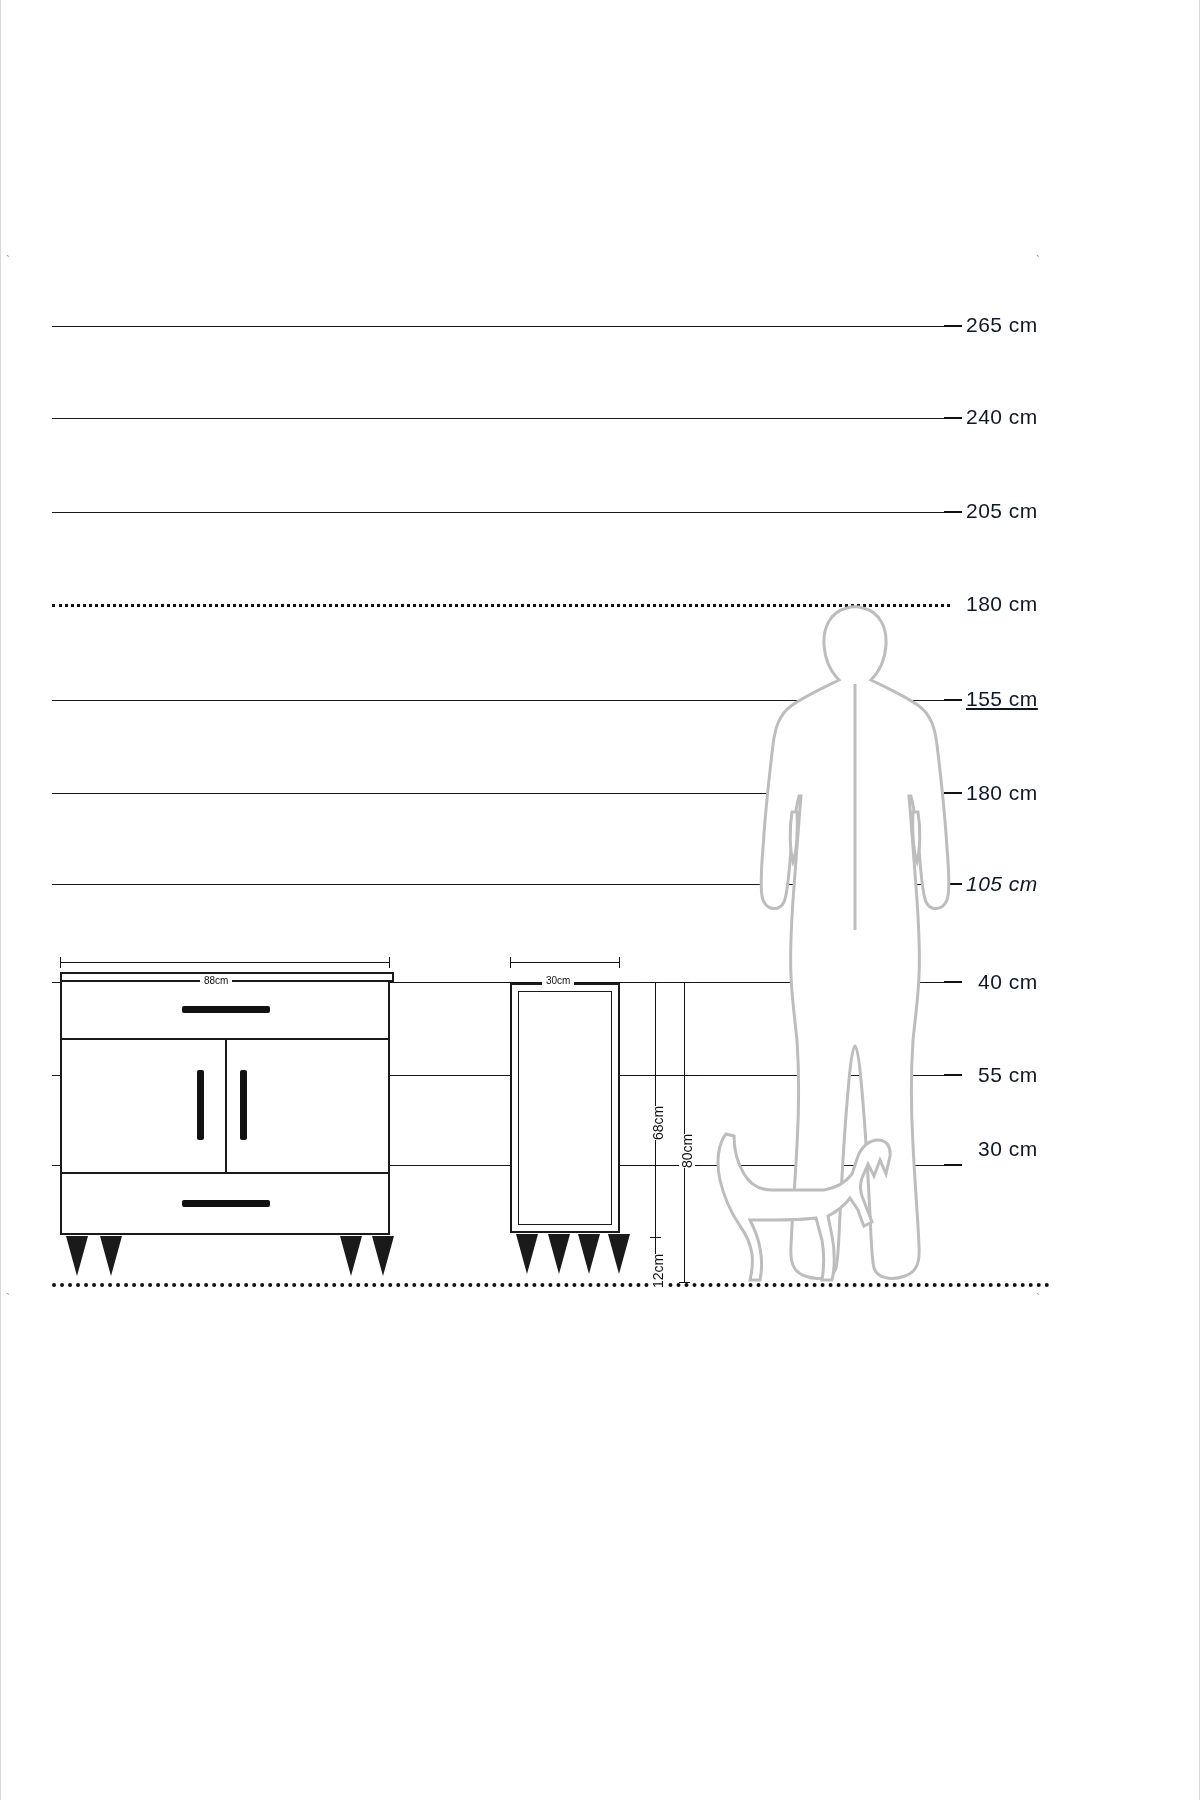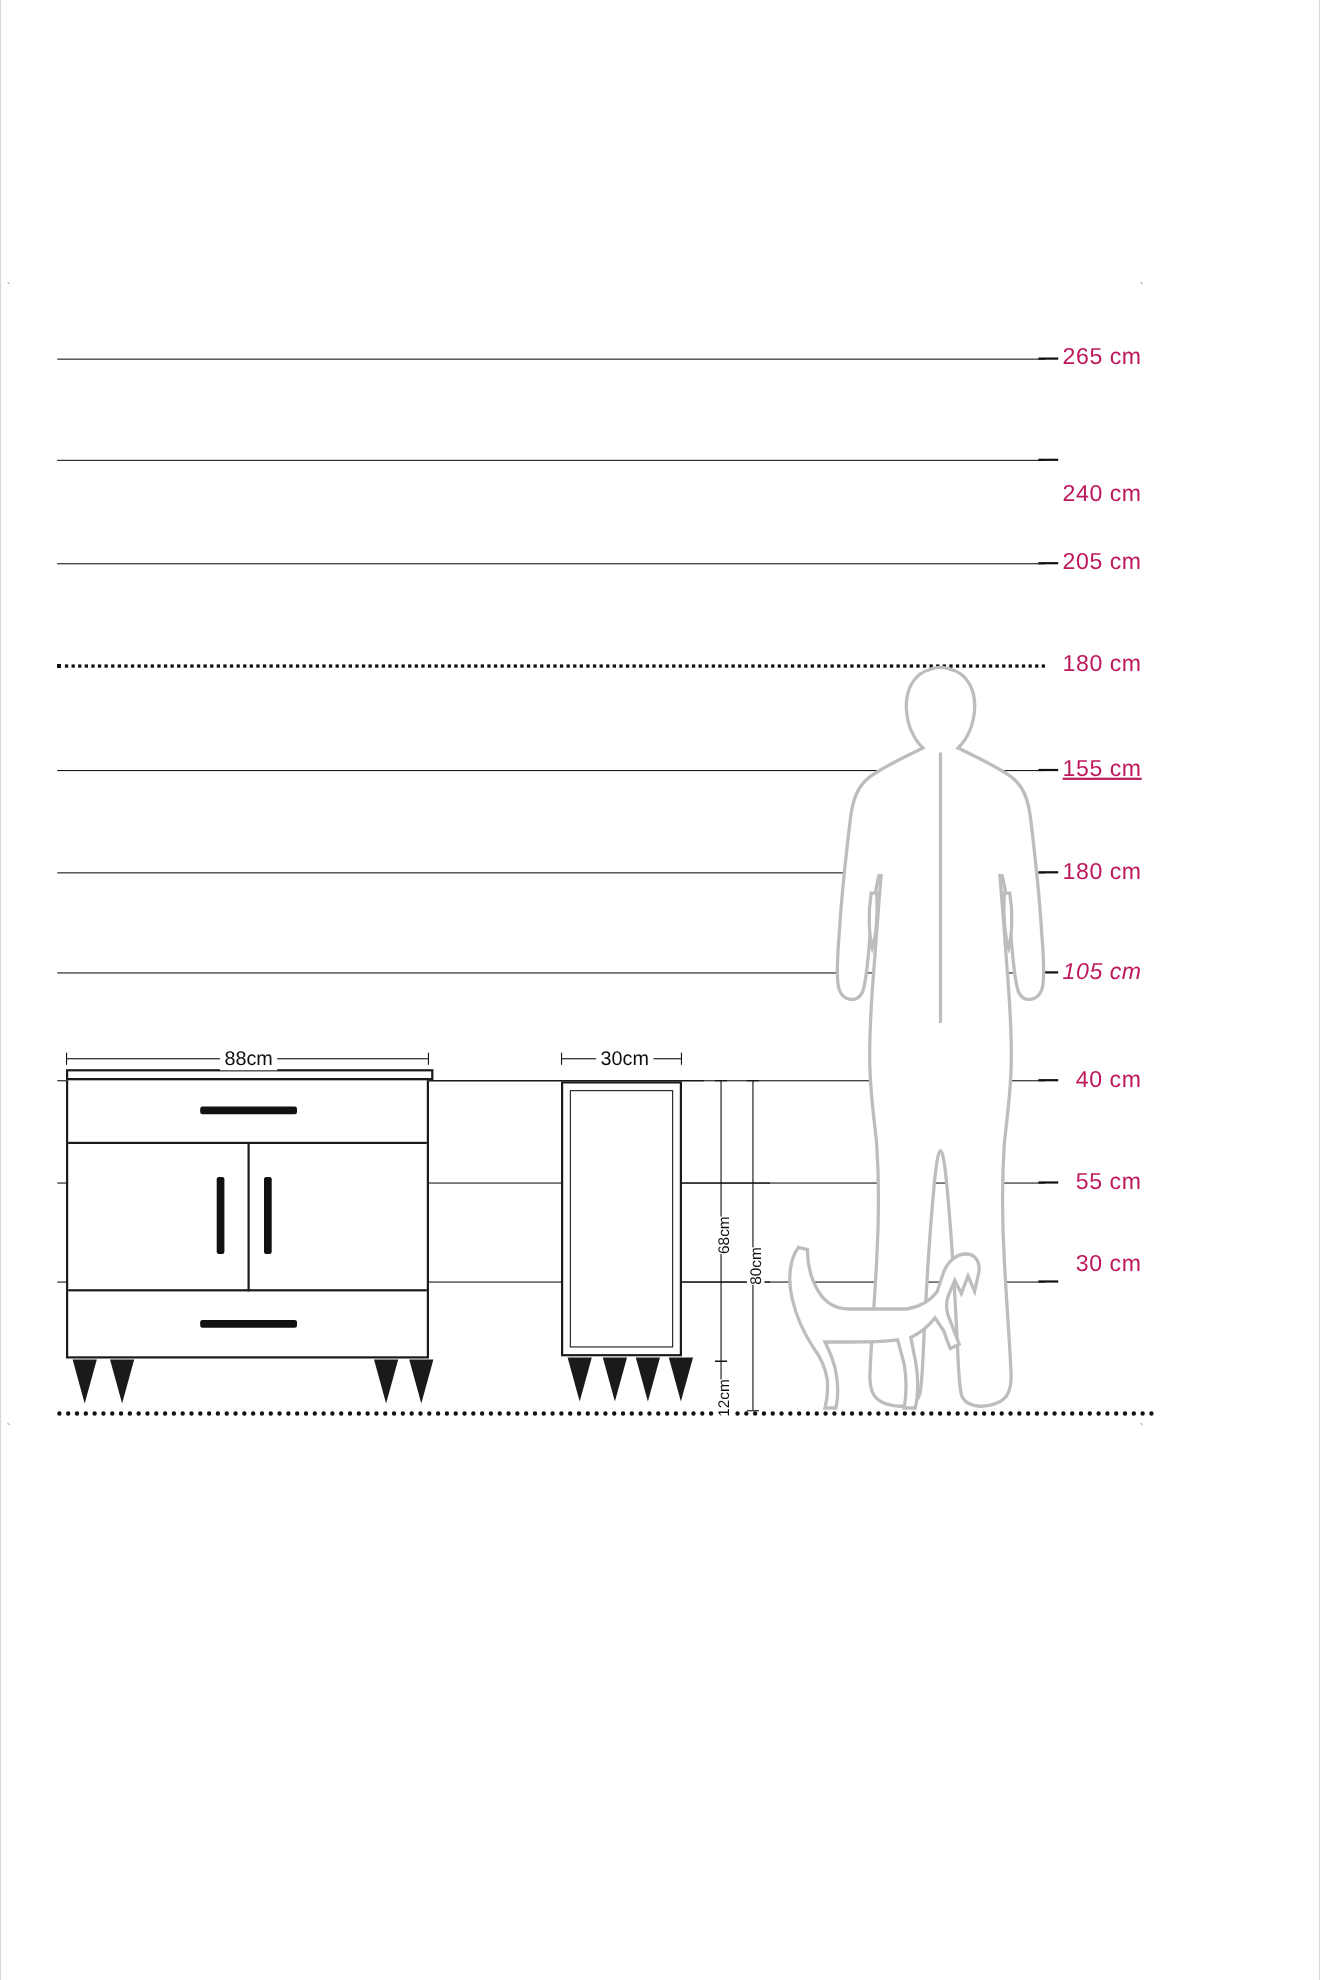--- a/index.html
+++ b/index.html
@@ -26,21 +26,21 @@
     position:absolute;
     height:0;
     border-top:1px solid #1a1a1a;
   }
   .level-line.dashed{
     border-top:3px dotted #111111;
   }
   .level-label{
     position:absolute;
     font-size:21px;
-    color:#be185d;
+    color:#0f172a;
     letter-spacing:.5px;
     white-space:nowrap;
   }
   .tick{
     position:absolute;
     height:0;
     border-top:2px solid #111;
     width:18px;
   }
   .groundline{
@@ -113,22 +113,23 @@
   }
 
   
   .dim-h{
     position:absolute;height:0;border-top:1px solid #111;
   }
   .dim-cap{
     position:absolute;width:0;height:11px;border-left:1px solid #111;
   }
   .dim-text{
-    position:absolute;font-size:18px;color:#111;background:#fff;padding:0 4px;
+    position:absolute;font-size:10px;color:#111;background:#fff;padding:0 4px;
     white-space:nowrap;
+    margin-top:23px;
   }
   .dim-v{
     position:absolute;width:0;border-left:1px solid #111;
   }
   .dim-cap-h{
     position:absolute;height:0;border-top:1px solid #111;width:11px;
   }
   .dim-text-v{
     position:absolute;font-size:14px;color:#111;background:#fff;
     white-space:nowrap;
@@ -150,21 +151,21 @@
   <div class="corner" style="left:1036px;top:258px;">`</div>
   <div class="corner" style="left:6px;top:1296px;">`</div>
   <div class="corner" style="left:1036px;top:1296px;">`</div>
 
   <div class="level-line" style="left:52px;width:898px;top:326px;"></div>
   <div class="tick" style="left:944px;top:325px;"></div>
   <div class="level-label" style="left:966px;top:313px;">265 cm</div>
 
   <div class="level-line" style="left:52px;width:898px;top:418px;"></div>
   <div class="tick" style="left:944px;top:417px;"></div>
-  <div class="level-label" style="left:966px;top:405px;margin-top:32px;">240 cm</div>
+  <div class="level-label" style="left:966px;top:405px;">240 cm</div>
 
   <div class="level-line" style="left:52px;width:898px;top:512px;"></div>
   <div class="tick" style="left:944px;top:511px;"></div>
   <div class="level-label" style="left:966px;top:499px;">205 cm</div>
 
   <div class="level-line dashed" style="left:52px;width:898px;top:604px;"></div>
   <div class="level-label" style="left:966px;top:592px;">180 cm</div>
 
   <div class="level-line" style="left:52px;width:898px;top:700px;"></div>
   <div class="tick" style="left:944px;top:699px;"></div>

